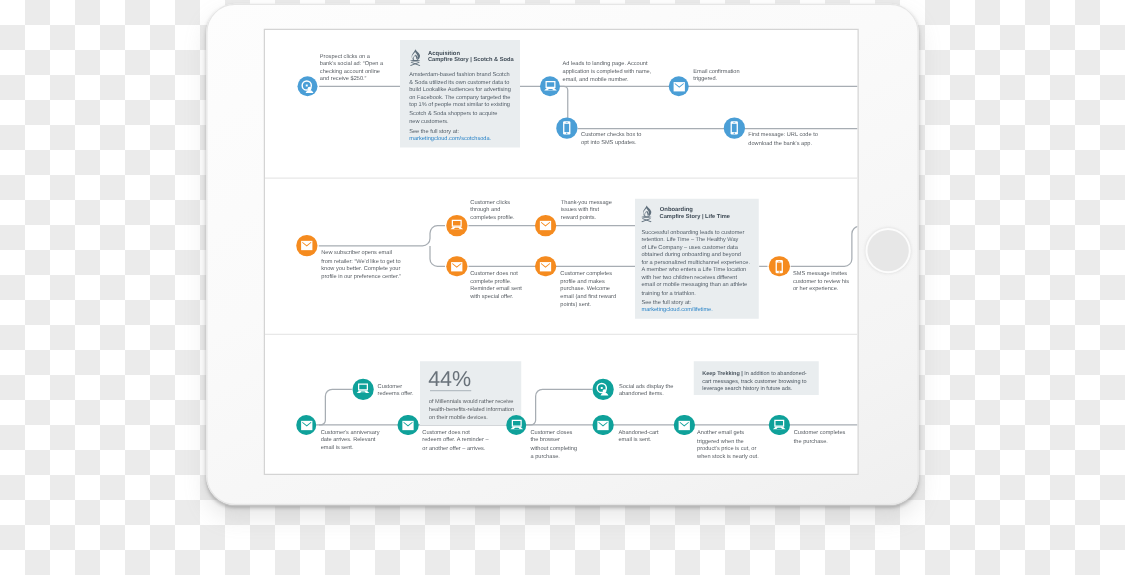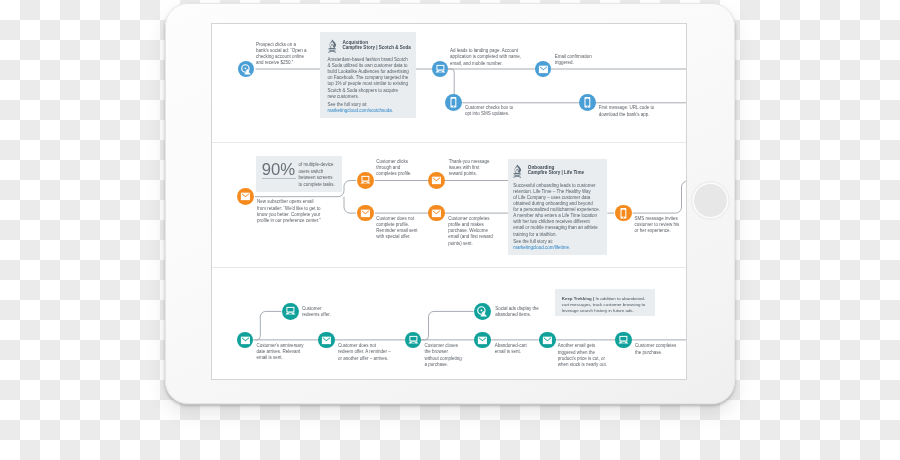--- a/index.html
+++ b/index.html
@@ -125,27 +125,26 @@
 of Life Company – uses customer data
 obtained during onboarding and beyond
 for a personalized multichannel experience.
 A member who enters a Life Time location
 with her two children receives different
 email or mobile messaging than an athlete
 training for a triathlon.</div>
           <div class="scta" style="left:4.90px;top:80.70px">See the full story at:</div>
           <a class="slink" style="left:4.90px;top:86.30px">marketingcloud.com/lifetime.</a>
         </div>
-<div class="statbox" style="left:44.00px;top:132.00px;width:86.00px;height:36.00px">
-          <div class="statnum" style="left:5.70px;top:6.10px;font-size:16.70px">90%</div>
-          <div class="statrule" style="left:5.70px;top:22.30px;width:34.70px"></div>
-          <div class="stattxt" style="left:42.50px;top:6.40px;width:44.00px">of multiple-device
-users switch
-between screens
-to complete tasks.</div>
+<div class="statbox" style="left:124.00px;top:265.00px;width:81.00px;height:51.00px">
+          <div class="statnum" style="left:6.50px;top:5.50px;font-size:17.20px">44%</div>
+          <div class="statrule" style="left:7.90px;top:23.00px;width:33.10px"></div>
+          <div class="stattxt" style="left:7.00px;top:29.20px;width:70.00px">of Millennials would rather receive
+health-benefits-related information
+on their mobile devices.</div>
         </div>
 <div class="notebox" style="left:342.70px;top:265.00px;width:100.00px;height:27.10px">
           <div class="ntxt" style="left:7.1px;top:6.8px;width:90px"><b>Keep Trekking |</b><span> In addition to abandoned-
 cart messages, track customer browsing to
 leverage search history in future ads.</span></div>
         </div>
 <div class="node" style="left:25.60px;top:36.60px;width:16.80px;height:16.80px;background:#4a9ed6">
           <span class="nicon" style="color:#4a9ed6">
             <svg viewBox="0 0 32 32">
               <circle cx="14.1" cy="14.1" r="7.0" fill="none" stroke="#fff" stroke-width="2.2"></circle>

